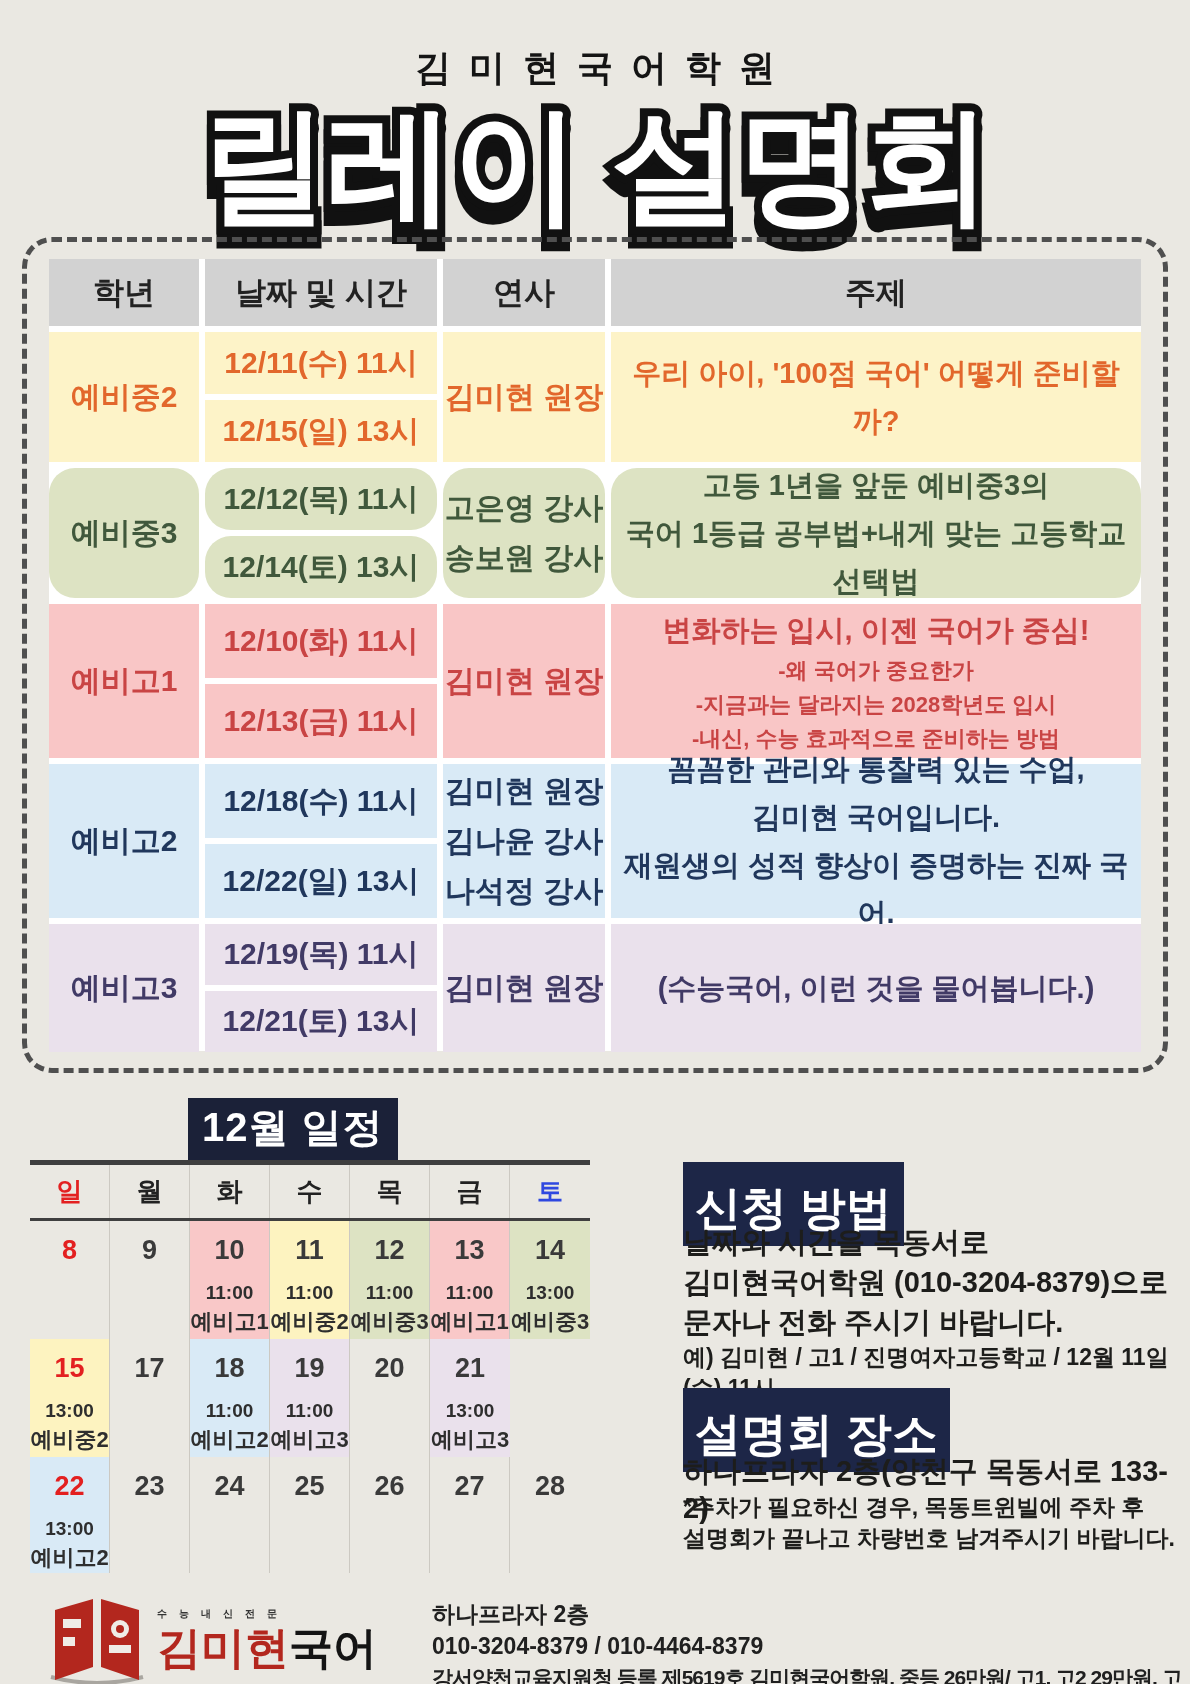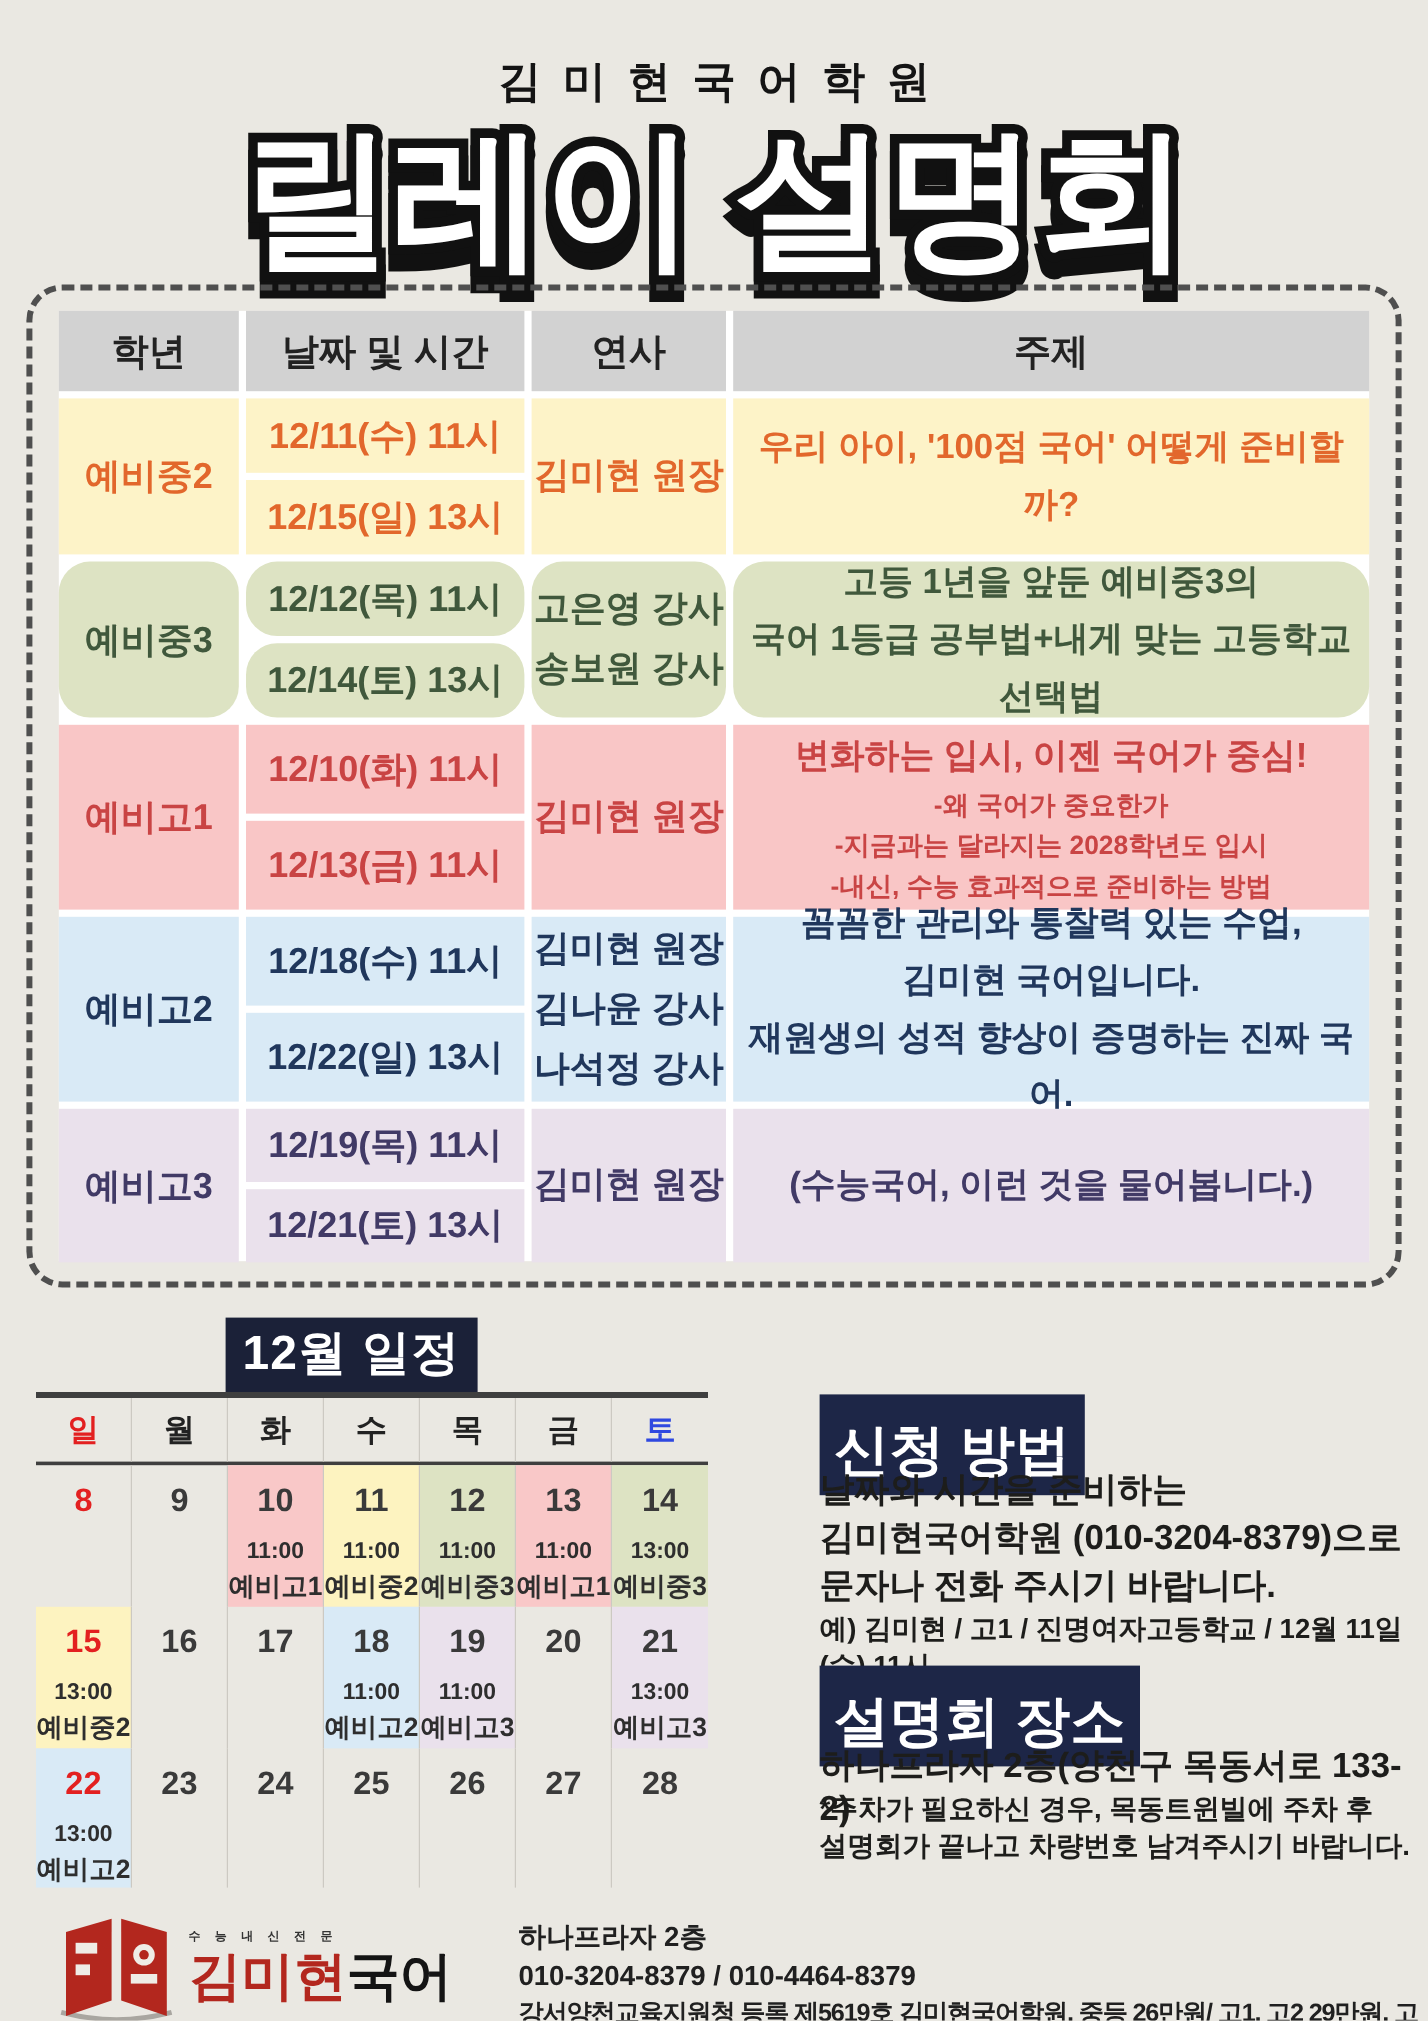--- a/index.html
+++ b/index.html
@@ -228,23 +228,20 @@
       </div>
     </div>
 
     <div class="cal-row h2">
       <div class="ccell ev-yellow">
         <div class="cdate sun">15</div>
         <div class="ctime">13:00</div>
         <div class="clabel">예비중2</div>
       </div>
       <div class="ccell">
-          <div class="cdate">16</div>
-        </div>
-      <div class="ccell">
           <div class="cdate">17</div>
         </div>
       <div class="ccell ev-blue">
         <div class="cdate">18</div>
         <div class="ctime">11:00</div>
         <div class="clabel">예비고2</div>
       </div>
       <div class="ccell ev-purple">
         <div class="cdate">19</div>
         <div class="ctime">11:00</div>
@@ -282,21 +279,21 @@
           <div class="cdate">27</div>
         </div>
       <div class="ccell">
           <div class="cdate">28</div>
         </div>
     </div>
   </div>
 
   <div class="sec-title apply-title">신청 방법</div>
   <div class="apply-body">
-    <div>날짜와 시간을 준비하는</div>
+    <div>날짜와 시간을 목동서로</div>
     <div>김미현국어학원 (010-3204-8379)으로</div>
     <div>문자나 전화 주시기 바랍니다.</div>
   </div>
   <div class="apply-example">예) 김미현 / 고1 / 진명여자고등학교 / 12월 11일 (수) 11시</div>
 
   <div class="sec-title venue-title">설명회 장소</div>
   <div class="venue-address">하나프라자 2층(양천구 목동서로 133-2)</div>
   <div class="venue-note">
     <div>*주차가 필요하신 경우,  목동트윈빌에 주차 후</div>
     <div>설명회가 끝나고 차량번호 남겨주시기 바랍니다.</div>

